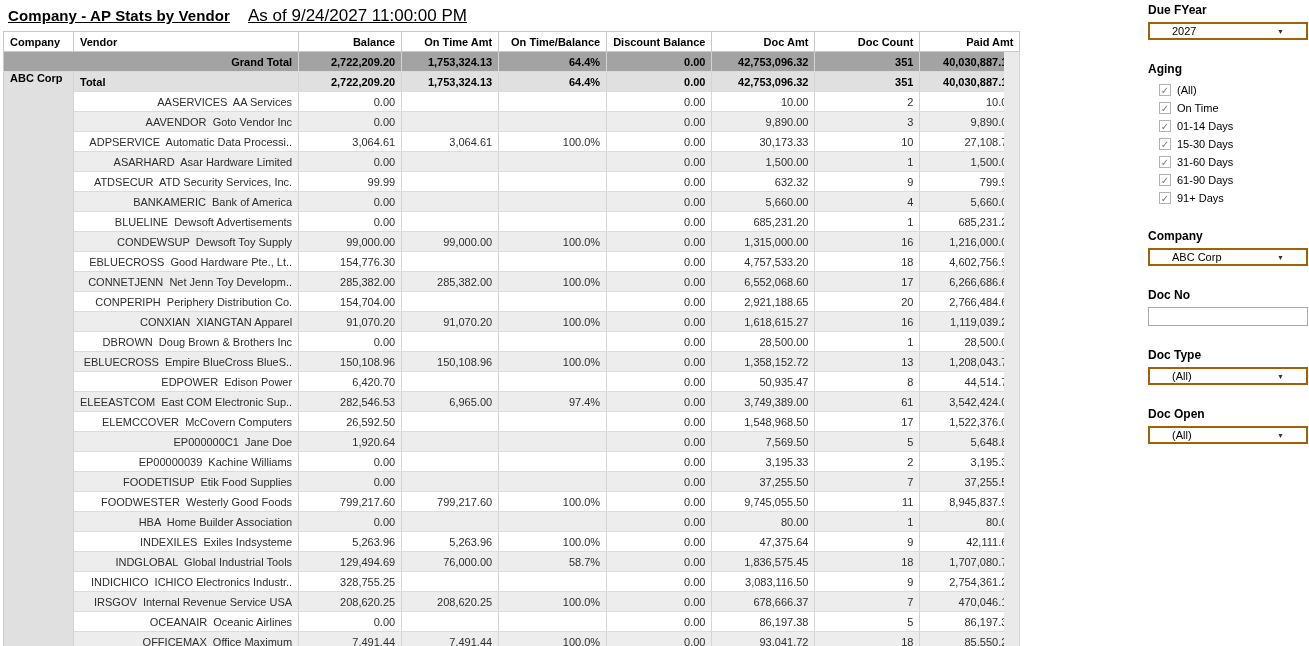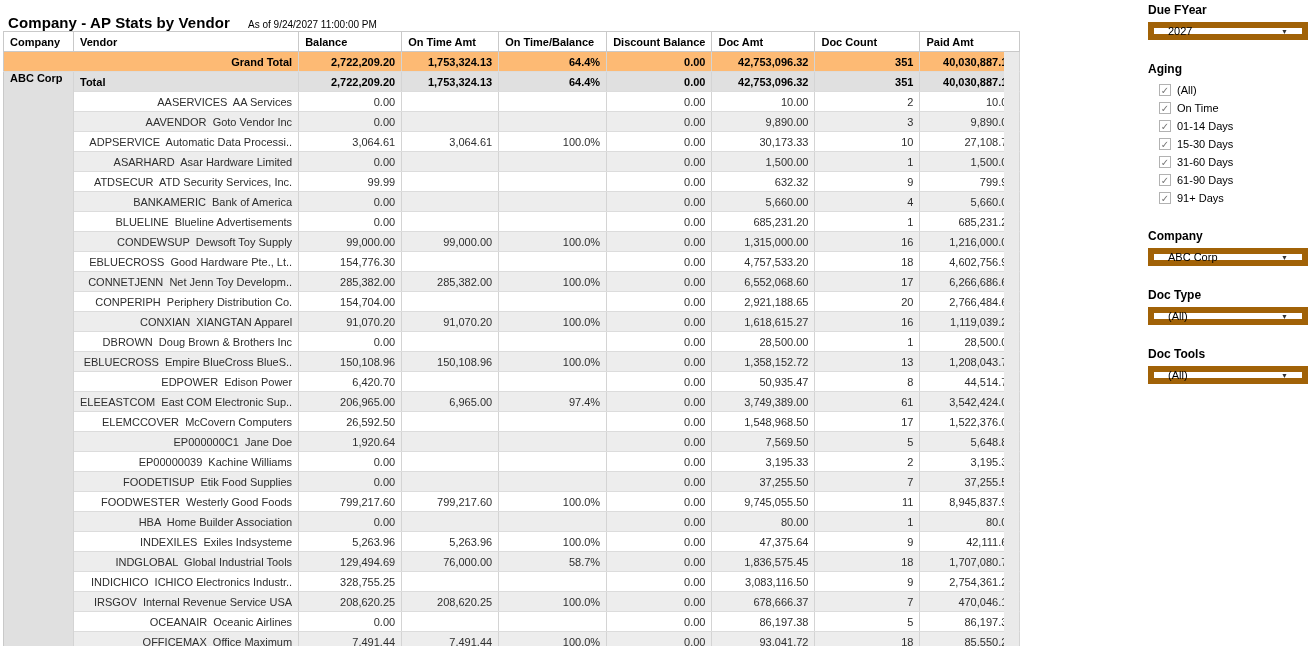--- a/index.html
+++ b/index.html
@@ -1,51 +1,51 @@
 <!DOCTYPE html>
 <html><head>
 <meta charset="utf-8">
 <style>
   html,body{margin:0;padding:0;}
   body{
     width:1309px;height:646px;overflow:hidden;background:#ffffff;
     font-family:"Liberation Sans",sans-serif;color:#000;position:relative;
   }
   
-  .title-row{position:absolute;left:8px;top:14px;display:flex;align-items:baseline;gap:18px;white-space:nowrap;}
+  .title-row{position:absolute;left:8px;top:6px;display:flex;align-items:baseline;gap:18px;white-space:nowrap;text-decoration:underline;}
   .page-title{font-size:15px;font-weight:bold;letter-spacing:.1px;}
-  .as-of{font-size:10px;color:#000;}
+  .as-of{font-size:17px;color:#000;}
 
   
   .table-wrap{position:absolute;left:3px;top:31px;}
   table{border-collapse:collapse;table-layout:fixed;border-top:1px solid #c9c9c9;border-left:1px solid #c9c9c9;}
   th,td{
     height:20px;padding:0 6px;font-size:11px;overflow:hidden;white-space:pre;
     border-right:1px solid #d4d4d4;border-bottom:1px solid #dcdcdc;box-sizing:border-box;
   }
   th{font-weight:bold;text-align:left;background:#fff;border-right-color:#c9c9c9;border-bottom-color:#c9c9c9;color:#000;}
-  th.num{}
+  th.num{text-align:right;}
   td.num{text-align:right;color:#2e2e2e;}
   td.vendor{text-align:right;color:#2e2e2e;}
-  tr.grand-total td{font-weight:bold;background:#fdba74;color:#000;}
+  tr.grand-total td{font-weight:bold;background:#a3a3a3;color:#000;}
   td.gt-label{text-align:right;}
   tr.company-total td{font-weight:bold;background:#e0e0e0;color:#000;}
   td.company-cell{background:#ffffff;vertical-align:top;font-weight:bold;border-bottom:none;color:#000;}
   tr.vrow td{background:#ffffff;}
   tr.vrow.alt td{background:#ededed;}
 
   .vscroll{position:absolute;left:1004px;top:52px;width:15px;height:594px;background:#eaeaea;}
 
   
   .filters{position:absolute;left:1148px;top:3px;width:160px;font-size:11px;}
   .fblock{margin-bottom:22px;}
   .flabel{display:block;font-size:12px;font-weight:bold;margin:0 0 5px 0;color:#000;}
   .dropdown{
-    box-sizing:border-box;width:100%;height:18px;border:6px solid #a16207;background:#fff;
-    display:flex;align-items:center;justify-content:space-between;padding:0 14px;cursor:default;
+    box-sizing:border-box;width:100%;height:18px;border:2px solid #a16207;background:#fff;
+    display:flex;align-items:center;justify-content:space-between;padding:0 22px;cursor:default;
   }
   .dropdown .val{font-size:11px;color:#000;white-space:nowrap;overflow:hidden;}
   .caret{font-size:7px;color:#333;line-height:1;}
   .textinput{
     box-sizing:border-box;width:100%;height:19px;border:1px solid #a9a9a9;background:#fff;
     font-family:"Liberation Sans",sans-serif;font-size:11px;padding:0 4px;
   }
   .cbrow{display:flex;align-items:center;height:18px;padding-left:11px;}
   .cbox{
     box-sizing:border-box;width:12px;height:12px;border:1px solid #b2b2b2;background:#fff;
@@ -165,21 +165,21 @@
           <td class="vendor">BANKAMERIC  Bank of America</td>
           <td class="num">0.00</td>
           <td class="num"></td>
           <td class="num"></td>
           <td class="num">0.00</td>
           <td class="num">5,660.00</td>
           <td class="num">4</td>
           <td class="num">5,660.00</td>
         </tr>
         <tr class="vrow">
-          <td class="vendor">BLUELINE  Blueline Advertisements</td>
+          <td class="vendor">BLUELINE  Dewsoft Advertisements</td>
           <td class="num">0.00</td>
           <td class="num"></td>
           <td class="num"></td>
           <td class="num">0.00</td>
           <td class="num">685,231.20</td>
           <td class="num">1</td>
           <td class="num">685,231.20</td>
         </tr>
         <tr class="vrow alt">
           <td class="vendor">CONDEWSUP  Dewsoft Toy Supply</td>
@@ -256,21 +256,21 @@
           <td class="num">6,420.70</td>
           <td class="num"></td>
           <td class="num"></td>
           <td class="num">0.00</td>
           <td class="num">50,935.47</td>
           <td class="num">8</td>
           <td class="num">44,514.77</td>
         </tr>
         <tr class="vrow alt">
           <td class="vendor">ELEEASTCOM  East COM Electronic Sup..</td>
-          <td class="num">206,965.00</td>
+          <td class="num">282,546.53</td>
           <td class="num">6,965.00</td>
           <td class="num">97.4%</td>
           <td class="num">0.00</td>
           <td class="num">3,749,389.00</td>
           <td class="num">61</td>
           <td class="num">3,542,424.00</td>
         </tr>
         <tr class="vrow">
           <td class="vendor">ELEMCCOVER  McCovern Computers</td>
           <td class="num">26,592.50</td>
@@ -441,31 +441,35 @@
   </div>
 
   <div class="fblock">
     <span class="flabel">Company</span>
     <div class="dropdown">
       <span class="val">ABC Corp</span>
       <span class="caret">▼</span>
     </div>
   </div>
 
+  <div class="fblock">
+    <span class="flabel">Doc No</span>
+    <input class="textinput" type="text" value="" style="">
+  </div>
 
   <div class="fblock">
     <span class="flabel">Doc Type</span>
     <div class="dropdown">
       <span class="val">(All)</span>
       <span class="caret">▼</span>
     </div>
   </div>
 
   <div class="fblock">
-    <span class="flabel">Doc Tools</span>
+    <span class="flabel">Doc Open</span>
     <div class="dropdown">
       <span class="val">(All)</span>
       <span class="caret">▼</span>
     </div>
   </div>
 
 
 </div>
 
 </body></html>

